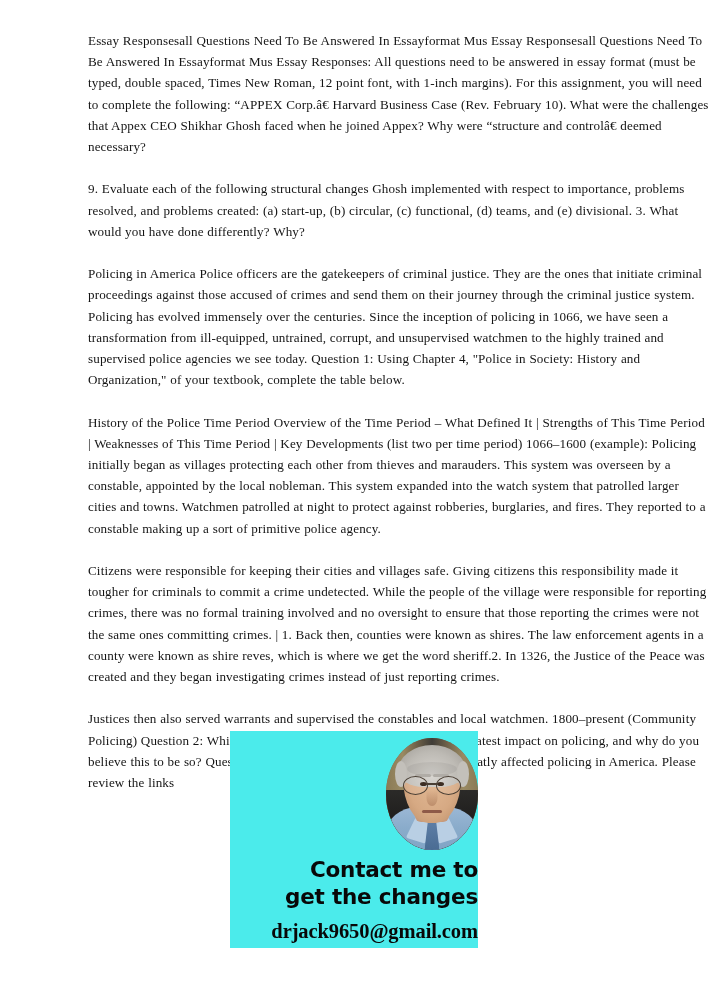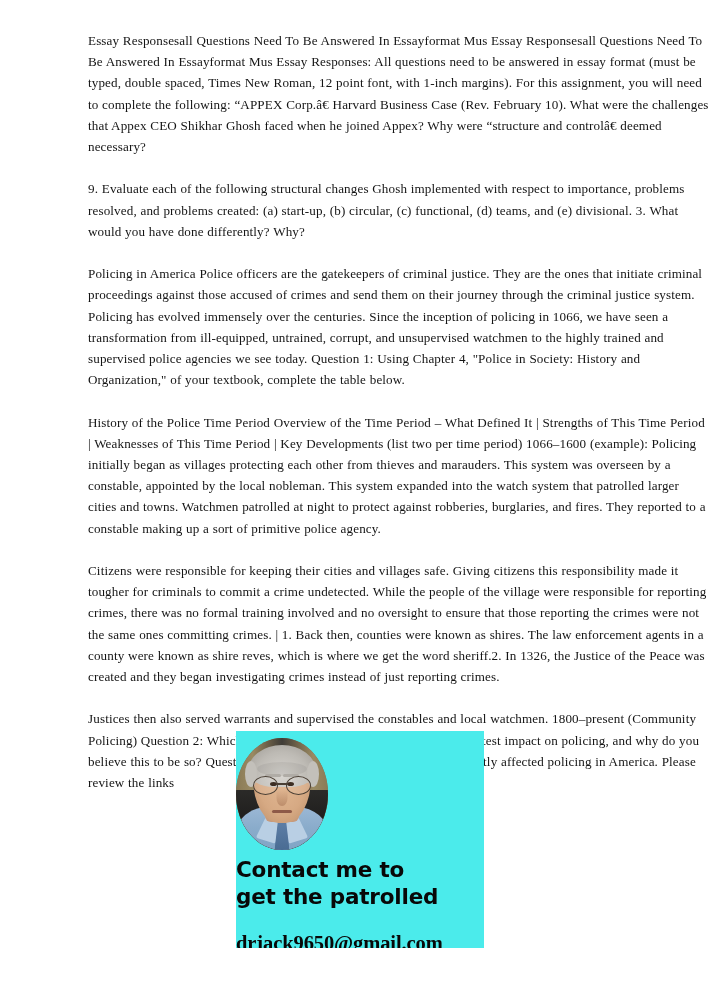--- a/index.html
+++ b/index.html
@@ -37,30 +37,30 @@
     margin: 0 0 21.2px 0;
     color: #141414;
     letter-spacing: 0.01em;
     word-spacing: 0.02em;
   }
   .para:last-child { margin-bottom: 0; }
 
   
   #contact-overlay {
     position: absolute;
-    left: 236px;
+    left: 230px;
     top: 731px;
     width: 248px;
     height: 217px;
     background: #4bebeb;
     overflow: hidden;
     z-index: 5;
     display: flex;
     flex-direction: column;
-    align-items: flex-start;
+    align-items: flex-end;
   }
 
   #avatar {
     margin-top: 7px;
     width: 92px;
     height: 112px;
     border-radius: 50% / 50%;
     overflow: hidden;
     position: relative;
     background: #7a6b4e;
@@ -169,21 +169,21 @@
     letter-spacing: -0.2px;
   }
   #contact-overlay .line.first { margin-top: 6px; }
   #contact-overlay .email {
     font-family: "Liberation Serif", "DejaVu Serif", serif;
     font-weight: bold;
     font-size: 20.5px;
     line-height: 26px;
     color: #080808;
     text-align: center;
-    margin-top: 20px;
+    margin-top: 8px;
     letter-spacing: -0.1px;
   }
 </style>
 </head>
 <body>
 
 <div id="page">
 
   <div id="doc-body">
     <p class="para">Essay Responsesall Questions Need To Be Answered In Essayformat Mus Essay Responsesall Questions Need To Be Answered In Essayformat Mus Essay Responses: All questions need to be answered in essay format (must be typed, double spaced, Times New Roman, 12 point font, with 1-inch margins). For this assignment, you will need to complete the following: “APPEX Corp.â€ Harvard Business Case (Rev. February 10). What were the challenges that Appex CEO Shikhar Ghosh faced when he joined Appex? Why were “structure and controlâ€ deemed necessary?</p>
@@ -214,17 +214,17 @@
         <div class="lens r"></div>
         <div class="bridge"></div>
       </div>
       <div class="eye l"></div>
       <div class="eye r"></div>
       <div class="nose"></div>
       <div class="mouth"></div>
     </div>
 
     <div class="line first">Contact me to</div>
-    <div class="line">get the patrolled</div>
+    <div class="line">get the changes</div>
     <div class="email">drjack9650@gmail.com</div>
   </div>
 
 </div>
 
 </body></html>

